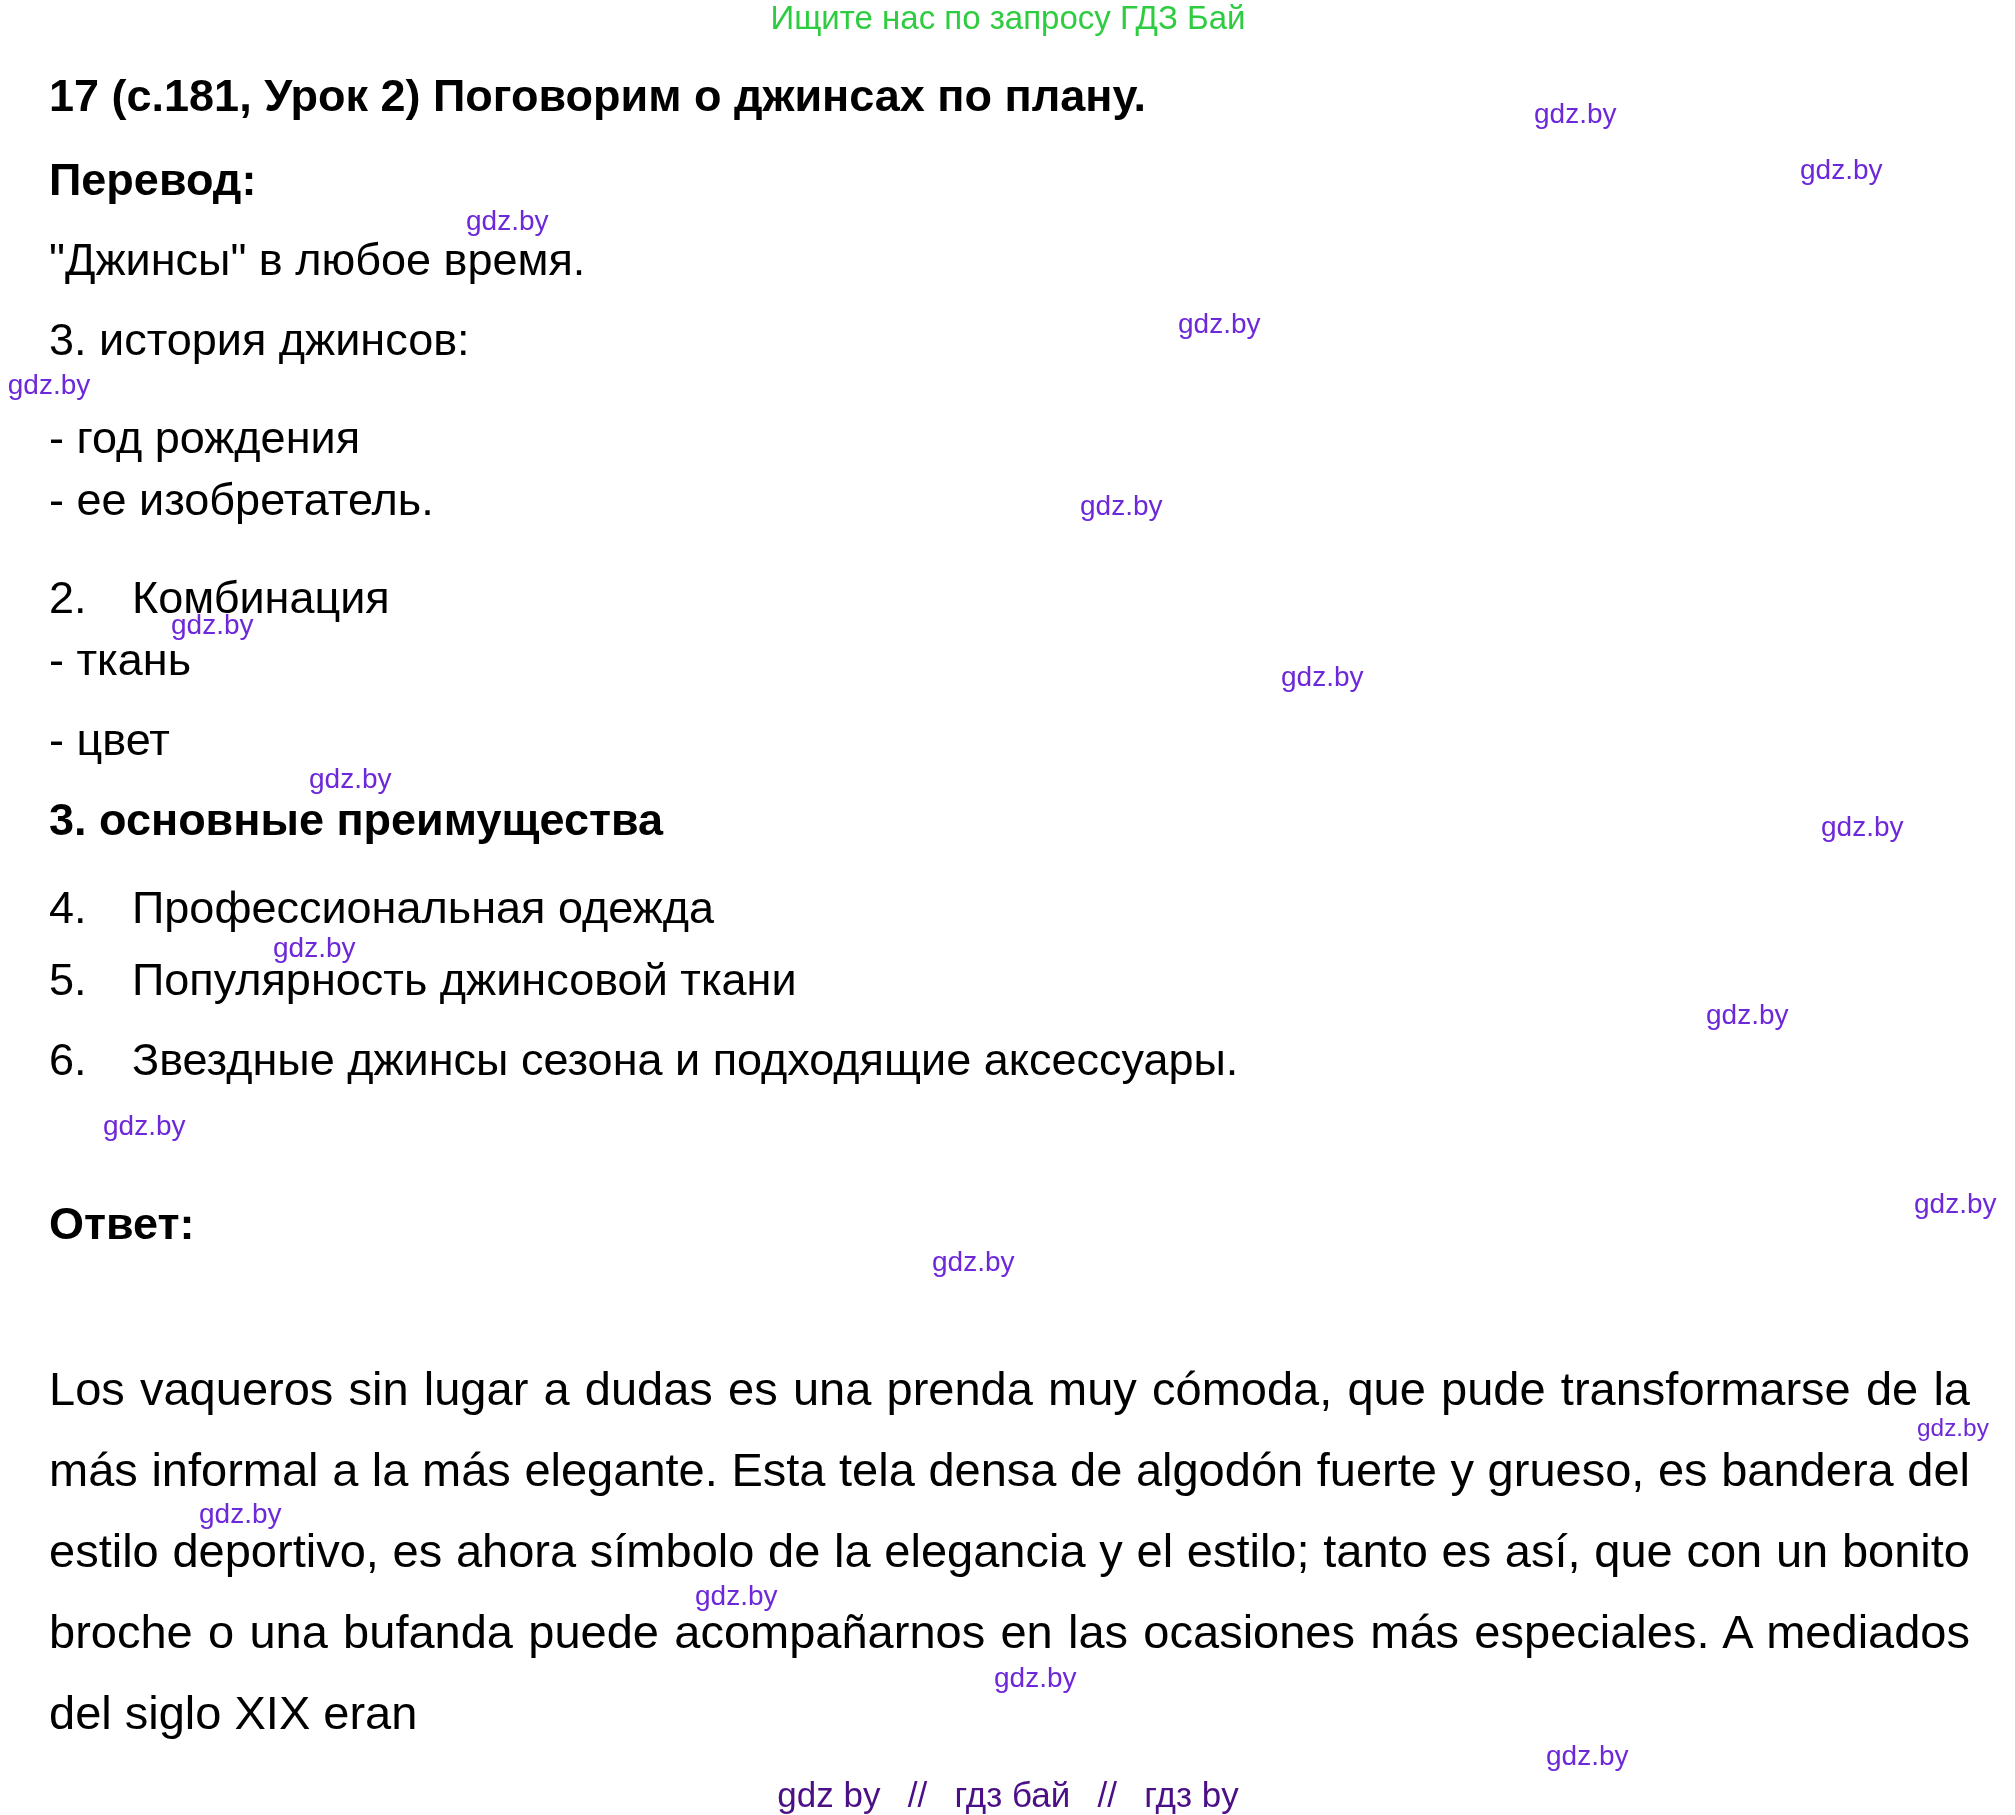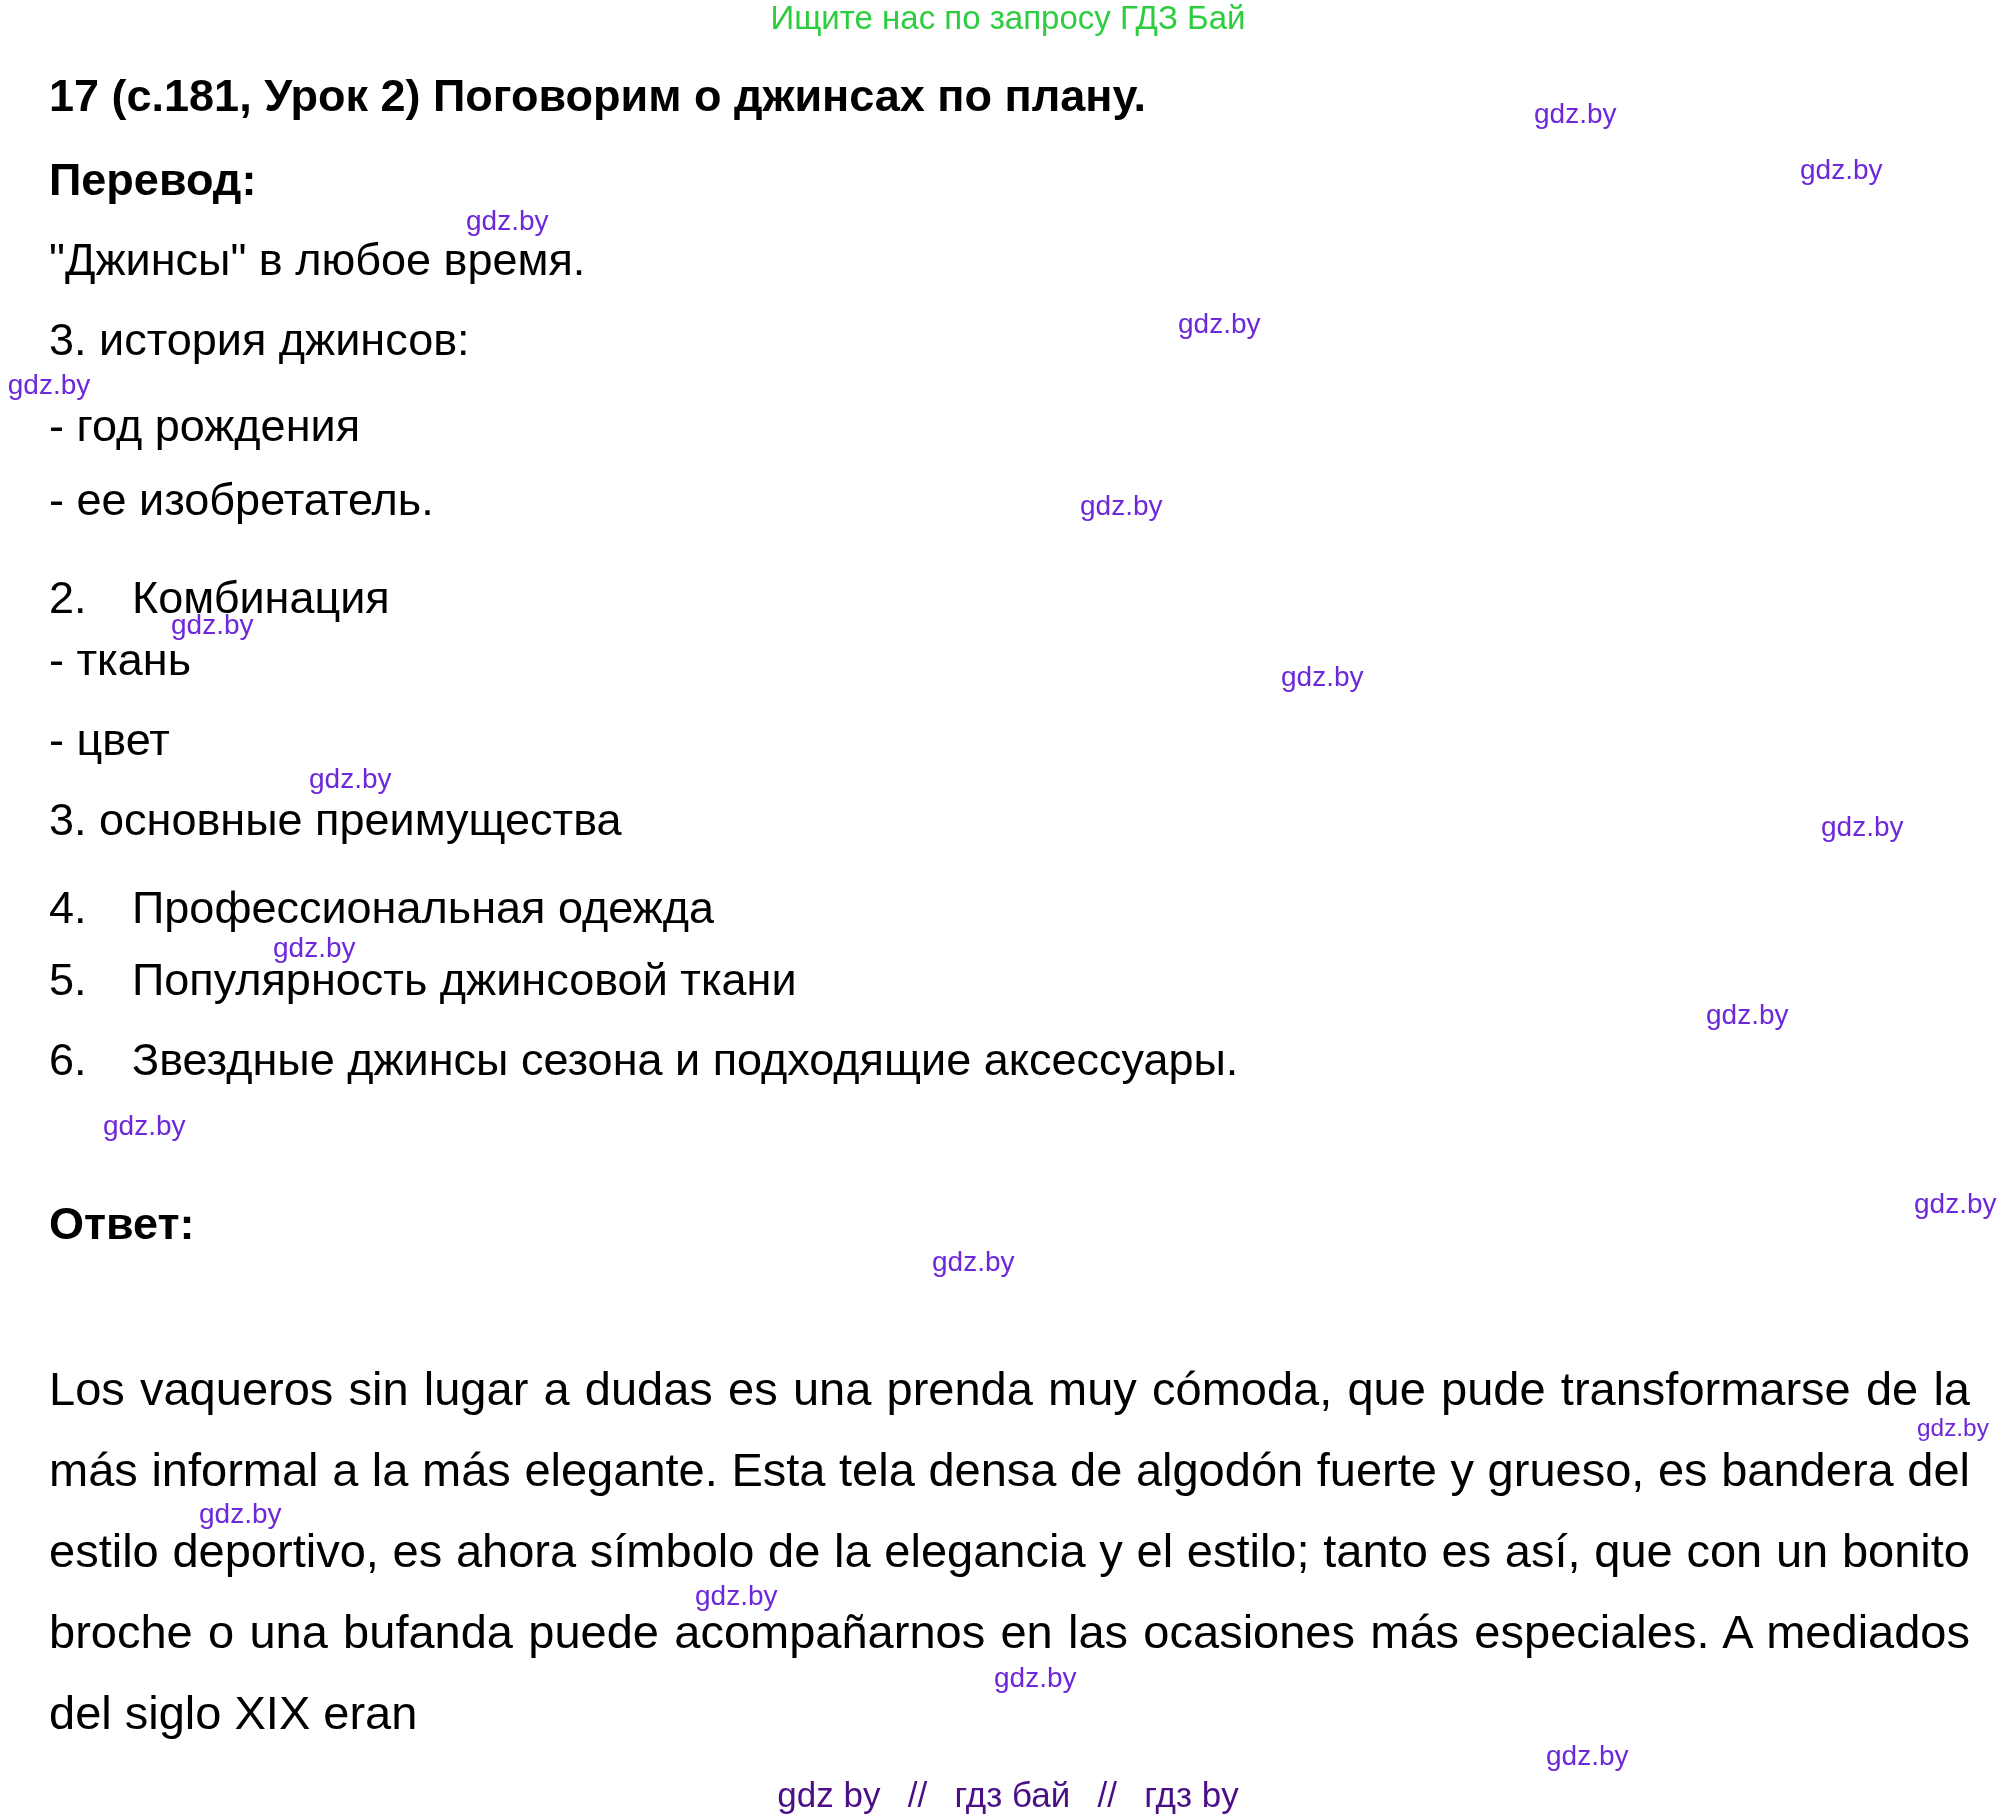--- a/index.html
+++ b/index.html
@@ -22,26 +22,26 @@
 <body>
 
 <div class="banner">Ищите нас по запросу ГДЗ Бай</div>
 
 <div class="title">17 (с.181, Урок 2)  Поговорим о джинсах по плану.</div>
 
 <div class="h" style="top:154px;">Перевод:</div>
 
 <div class="line" style="top:234px;"><span>"Джинсы" в любое время.</span></div>
 <div class="line" style="top:314px;"><span>3. история джинсов:</span></div>
-<div class="line" style="top:400px;"><span>- год рождения</span></div>
+<div class="line" style="top:412px;"><span>- год рождения</span></div>
 <div class="line" style="top:474px;text-align:center;"><span>- ее изобретатель.</span></div>
 <div class="line" style="top:572px;"><span class="num">2.</span><span>Комбинация</span></div>
 <div class="line" style="top:634px;"><span>- ткань</span></div>
 <div class="line" style="top:714px;"><span>- цвет</span></div>
-<div class="line" style="top:794px;"><span>3. основные преимущества</span></div>
+<div class="line" style="top:794px;font-weight:bold;"><span>3. основные преимущества</span></div>
 <div class="line" style="top:882px;"><span class="num">4.</span><span>Профессиональная одежда</span></div>
 <div class="line" style="top:954px;"><span class="num">5.</span><span>Популярность джинсовой ткани</span></div>
 <div class="line" style="top:1034px;"><span class="num">6.</span><span>Звездные джинсы сезона и подходящие аксессуары.</span></div>
 
 <div class="h" style="top:1198px;">Ответ:</div>
 
 <div class="para">Los vaqueros sin lugar a dudas es una prenda muy cómoda, que pude transformarse de la más informal a la más elegante. Esta tela densa de algodón fuerte y grueso, es bandera del estilo deportivo, es ahora símbolo de la elegancia y el estilo; tanto es así, que con un bonito broche o una bufanda puede acompañarnos en las ocasiones más especiales. A mediados del siglo XIX eran</div>
 
 <div class="wm" style="left:1534px;top:98px;">gdz.by</div>
 <div class="wm" style="left:1800px;top:154px;">gdz.by</div>

